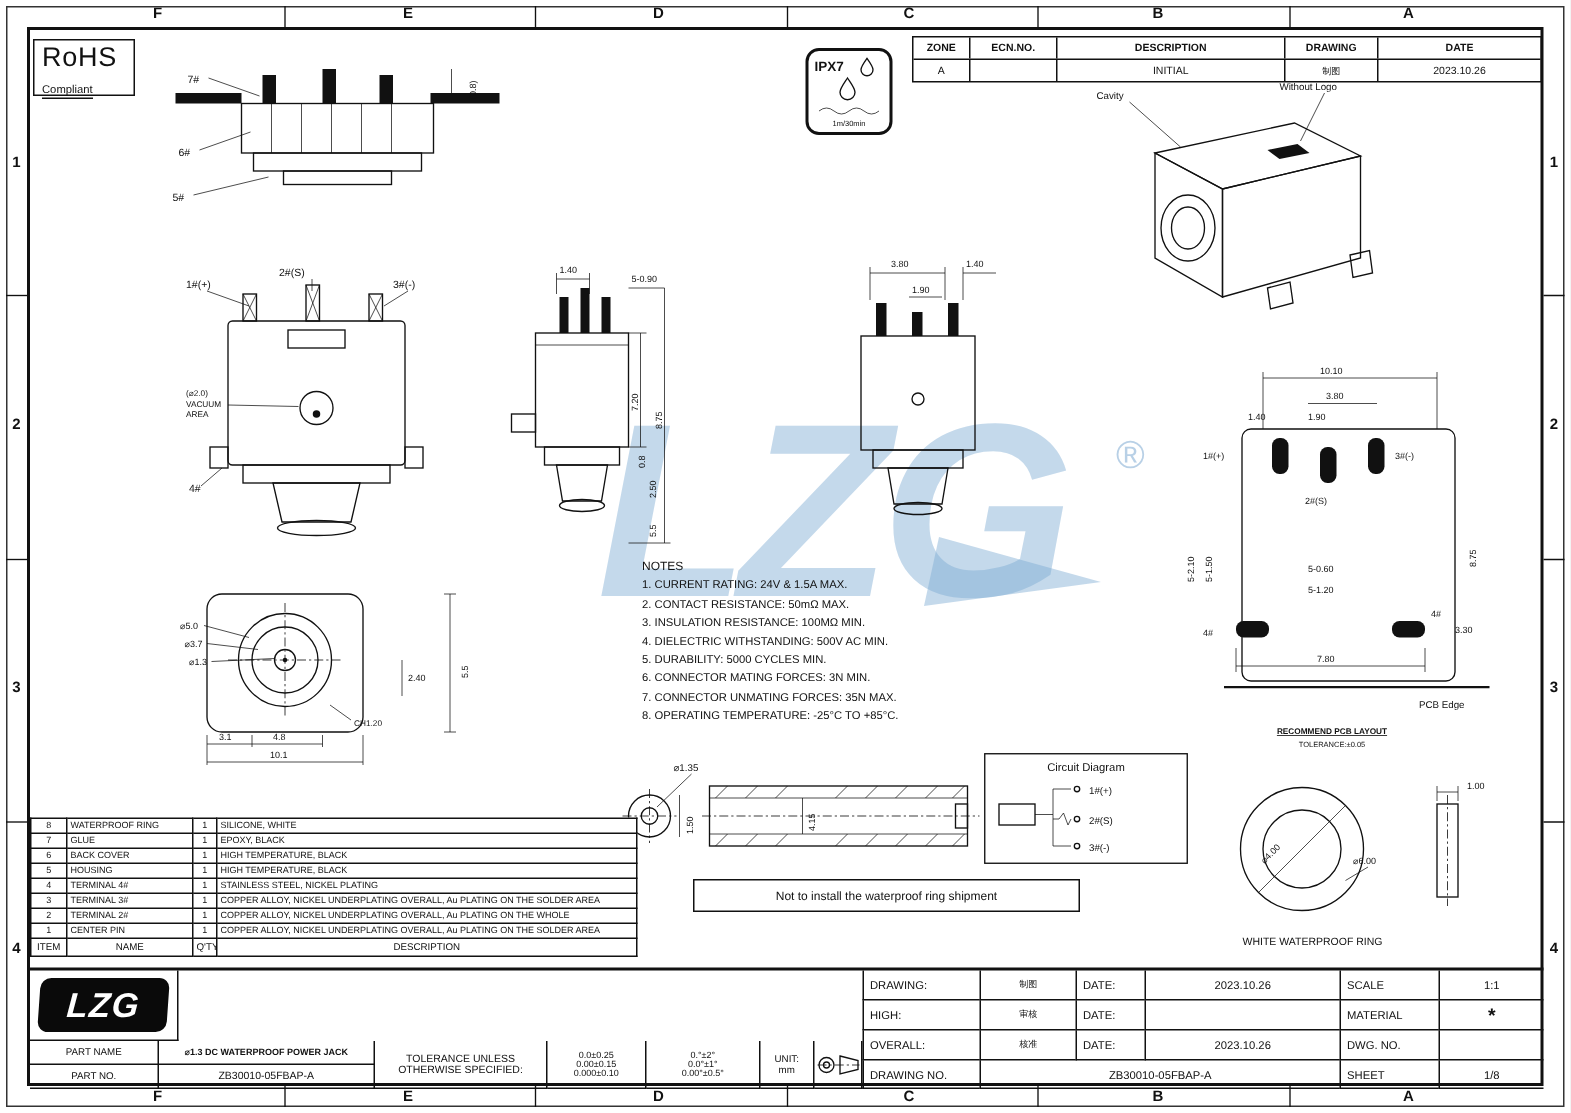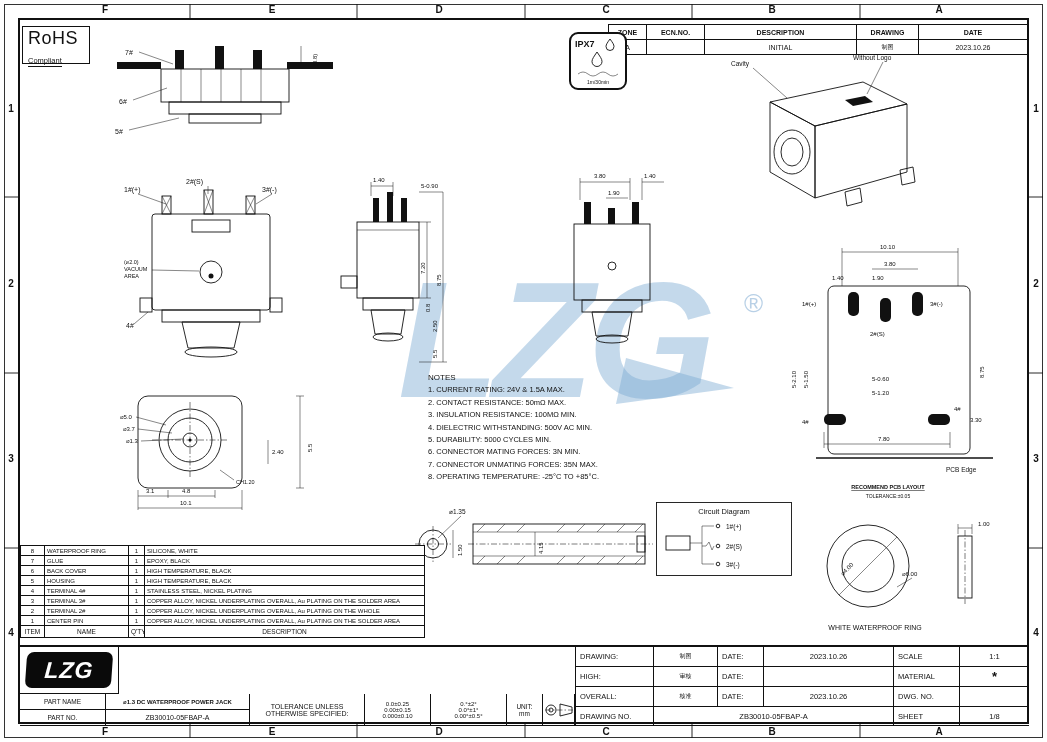--- a/index.html
+++ b/index.html
@@ -32,21 +32,21 @@
 
   
   .rev-table { left:608px; top:24px; width:420px; height:31px; border:1px solid #111; display:flex; flex-direction:column; font-size:7px; z-index:2; background:#fff; }
   .rev-row { display:flex; flex:1; }
   .rev-row.head { border-bottom:1px solid #111; font-weight:bold; }
   .rev-cell { border-right:1px solid #111; display:flex; align-items:center; justify-content:center; overflow:hidden; }
   .rc-zone{width:38px;} .rc-ecn{width:58px;} .rc-desc{width:152px;} .rc-drw{width:62px;} .rc-date{flex:1;border-right:none;}
   .cjk { font-size:6px; }
 
   
-  .ipx7 { left:537px; top:32px; width:58px; height:58px; border:2px solid #111; border-radius:9px; display:flex; align-items:center; justify-content:center; z-index:2; background:#fff;margin-left:32px; }
+  .ipx7 { left:537px; top:32px; width:58px; height:58px; border:2px solid #111; border-radius:9px; display:flex; align-items:center; justify-content:center; z-index:2; background:#fff; }
 
   
   .wm-text { left:398px; top:258px; font-size:165px; line-height:1; font-weight:bold; font-style:italic; letter-spacing:-6px; color:rgba(125,170,210,0.45); z-index:1; }
   .wm-reg { left:744px; top:288px; font-size:26px; color:rgba(125,170,210,0.55); z-index:1; }
   .wm-tri { left:612px; top:352px; z-index:1; }
 
   
   .notes { left:428px; top:372px; width:235px; font-size:7.5px; line-height:12.4px; z-index:2; }
   .notes-title { font-size:8px; font-weight:normal; }
 
@@ -426,20 +426,21 @@
       <line class="lnt" x1="46" y1="41" x2="46" y2="62"></line>
         <line class="lnt" x1="46" y1="62" x2="58" y2="62"></line>
         <circle class="ln" cx="62" cy="62" r="1.8"></circle>
     </g>
     <text class="fs75" x="68" y="12" text-anchor="middle">Circuit Diagram</text>
     <text class="fs65" x="70" y="27">1#(+)</text>
     <text class="fs65" x="70" y="47">2#(S)</text>
     <text class="fs65" x="70" y="65">3#(-)</text>
   </svg>
 
+  <div class="abs ship-note">Not to install the waterproof ring shipment</div>
 
   <svg class="abs view" style="left:810px;top:510px" width="215" height="128" viewBox="0 0 215 128">
     <g class="geo">
       <circle class="ln" cx="58" cy="56" r="41"></circle>
       <circle class="ln" cx="58" cy="56" r="26"></circle>
       <line class="lnt" x1="29" y1="85" x2="87" y2="27"></line>
       <line class="lnt" x1="87" y1="77" x2="102" y2="68"></line>
       <rect class="ln" x="148" y="26" width="14" height="62"></rect>
       <line class="dash" x1="155" y1="20" x2="155" y2="94"></line>
       <line class="lnt" x1="148" y1="18" x2="162" y2="18"></line>

